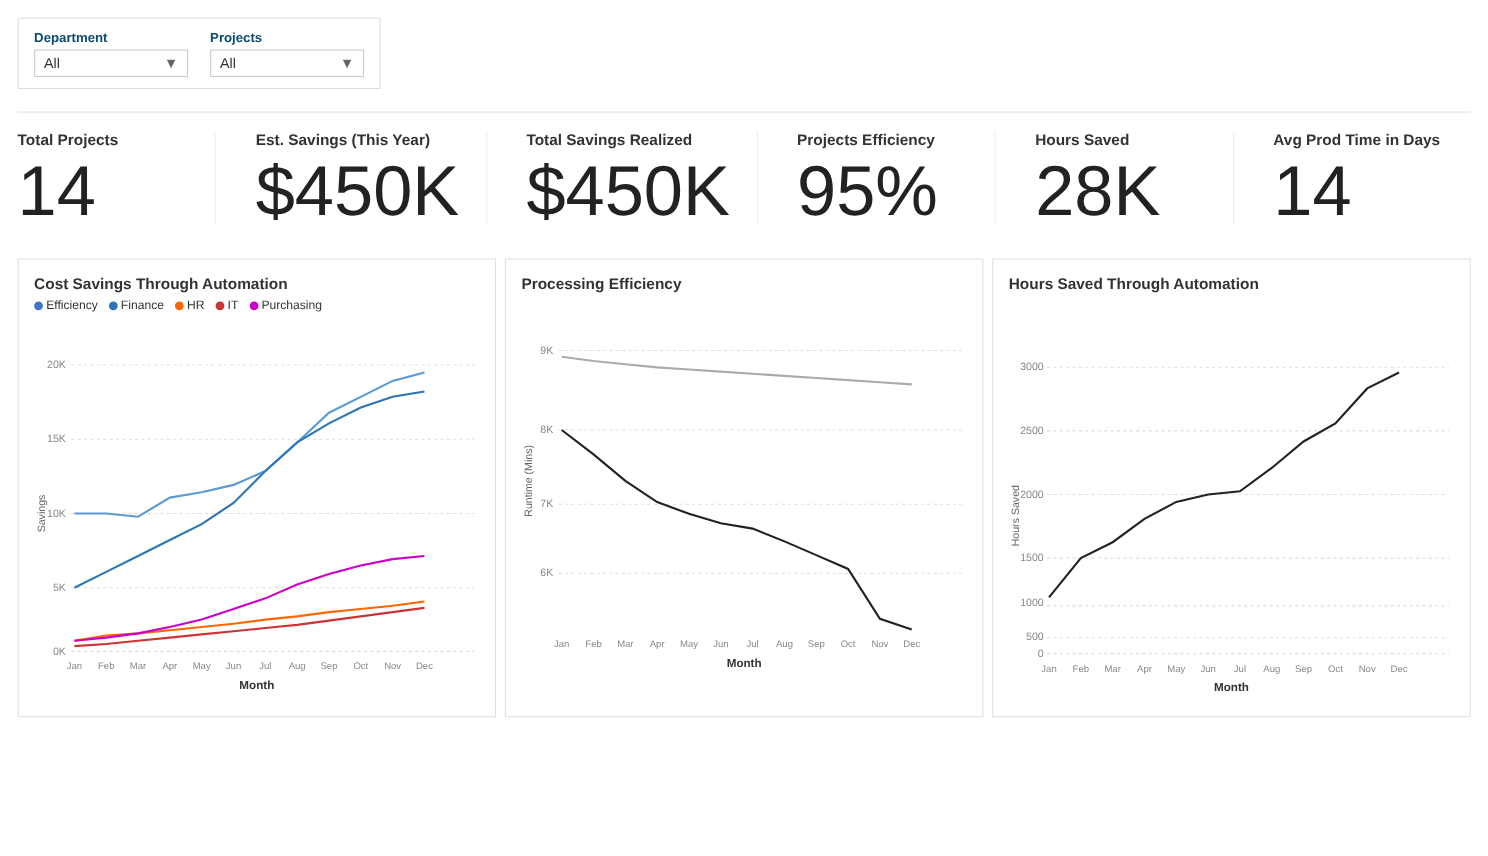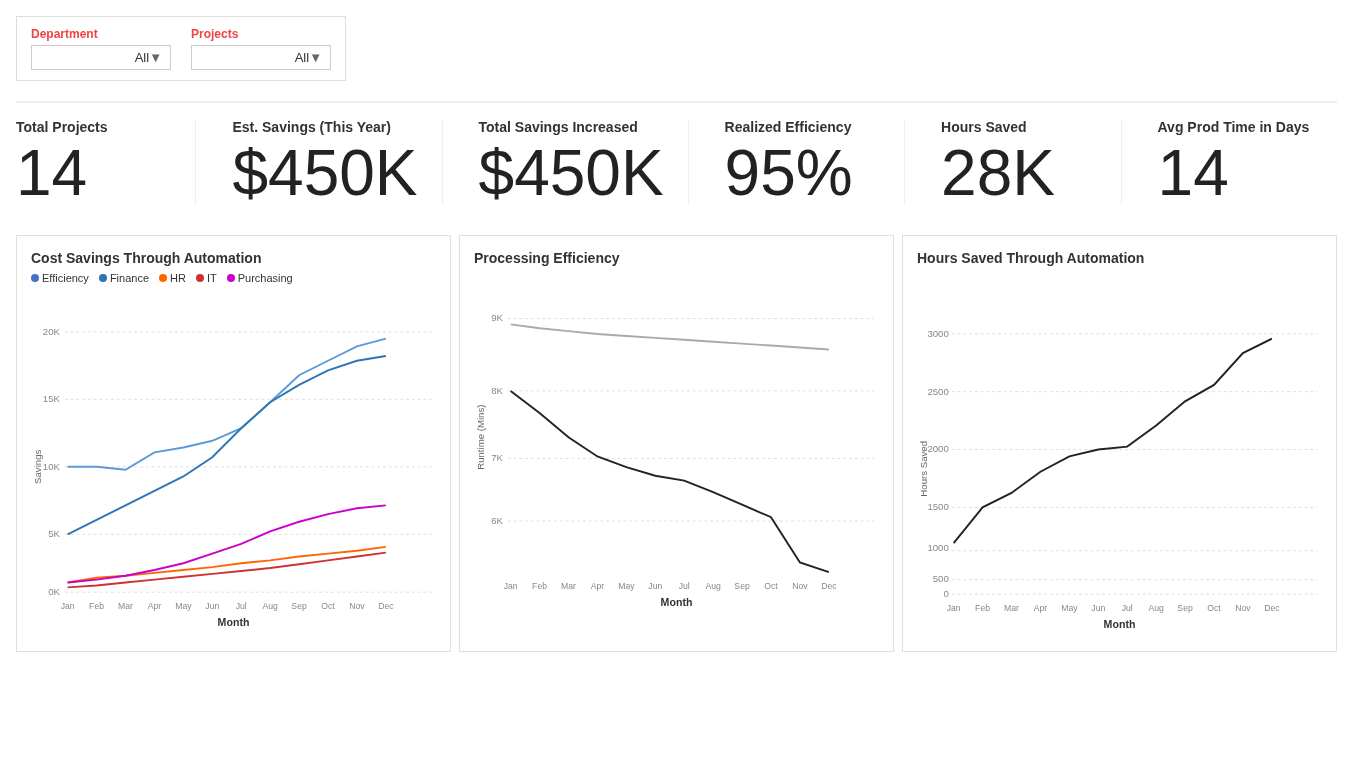--- a/index.html
+++ b/index.html
@@ -2,22 +2,22 @@
 <html><head>
   <meta charset="utf-8">
   <style>
     * { box-sizing: border-box; margin: 0; padding: 0; }
     body { font-family: 'Segoe UI', Arial, sans-serif; background: #fff; color: #333; font-size: 13px; }
     .dashboard { padding: 16px; width: 1353px; min-height: 778px; }
 
     
     .filters { display: flex; gap: 20px; margin-bottom: 20px; border: 1px solid #ddd; padding: 10px 14px; width: fit-content; }
     .filter-group { display: flex; flex-direction: column; gap: 4px; }
-    .filter-label { font-size: 12px; font-weight: 600; color: #ef4444; }
-    .filter-select { display: flex; align-items: center; border: 1px solid #ccc; padding: 4px 8px; min-width: 140px; cursor: pointer; background: #fff; justify-content: flex-end; }
+    .filter-label { font-size: 12px; font-weight: 600; color: #0c4a6e; }
+    .filter-select { display: flex; align-items: center; border: 1px solid #ccc; padding: 4px 8px; min-width: 140px; cursor: pointer; background: #fff; justify-content: space-between; }
     .filter-select span { font-size: 13px; }
     .chevron { font-size: 10px; color: #666; }
 
     
     .kpi-section { display: flex; gap: 12px; margin-bottom: 30px; border-top: 2px solid #eee; padding-top: 16px; }
     .kpi-item { flex: 1; display: flex; flex-direction: column; align-items: flex-start; padding: 0 24px; border-right: 1px solid #eee; }
     .kpi-item:first-child { padding-left: 0; }
     .kpi-item:last-child { border-right: none; }
     .kpi-label { font-size: 14px; font-weight: 700; color: #333; margin-bottom: 6px; }
     .kpi-value { font-size: 64px; font-weight: 300; color: #222; line-height: 1; }
@@ -57,25 +57,25 @@
   <div class="kpi-section">
     <div class="kpi-item">
       <span class="kpi-label">Total Projects</span>
       <span class="kpi-value">14</span>
     </div>
     <div class="kpi-item">
       <span class="kpi-label">Est. Savings (This Year)</span>
       <span class="kpi-value">$450K</span>
     </div>
     <div class="kpi-item">
-      <span class="kpi-label">Total Savings Increased</span>
+      <span class="kpi-label">Total Savings Realized</span>
       <span class="kpi-value">$450K</span>
     </div>
     <div class="kpi-item">
-      <span class="kpi-label">Realized Efficiency</span>
+      <span class="kpi-label">Projects Efficiency</span>
       <span class="kpi-value">95%</span>
     </div>
     <div class="kpi-item">
       <span class="kpi-label">Hours Saved</span>
       <span class="kpi-value">28K</span>
     </div>
     <div class="kpi-item">
       <span class="kpi-label">Avg Prod Time in Days</span>
       <span class="kpi-value">14</span>
     </div>

